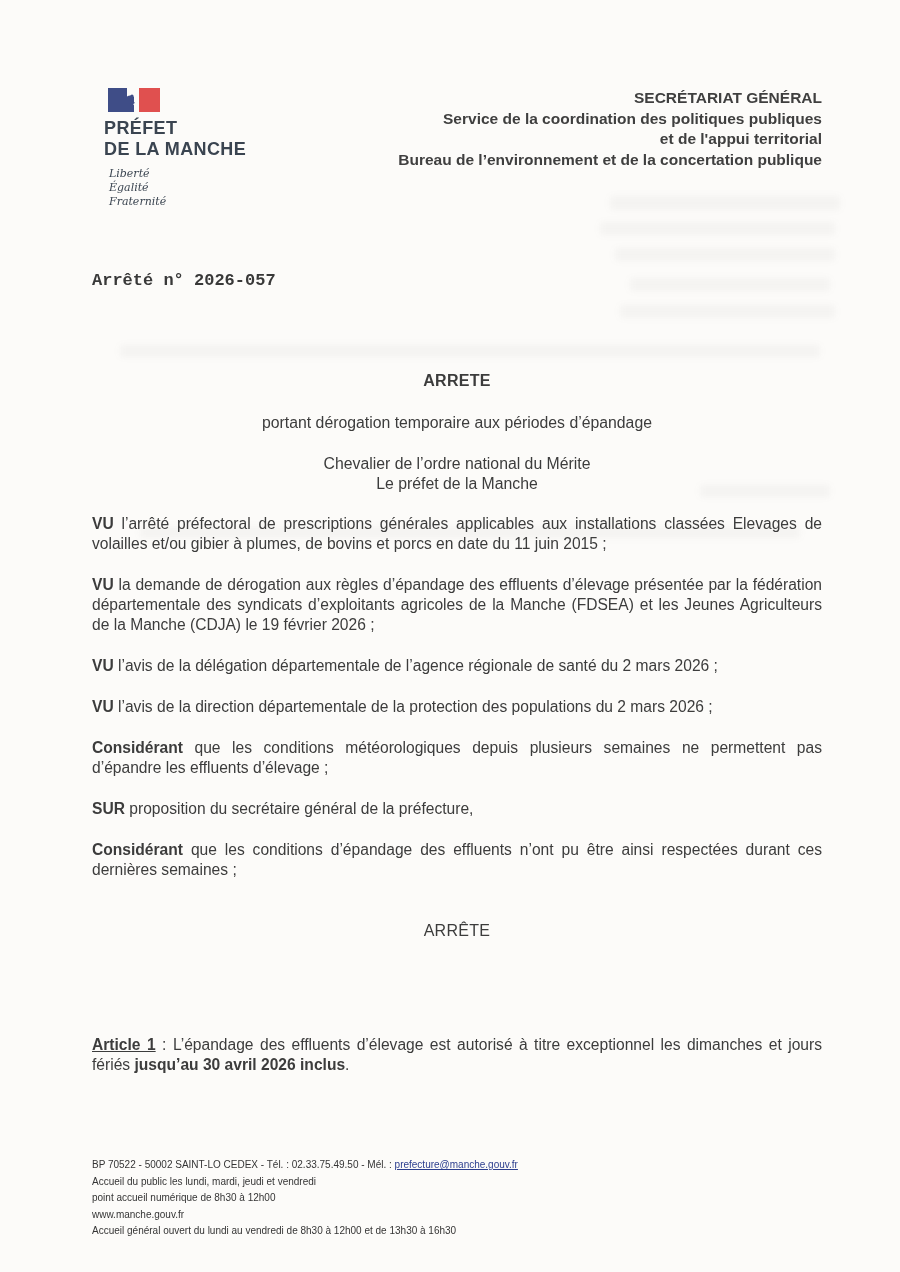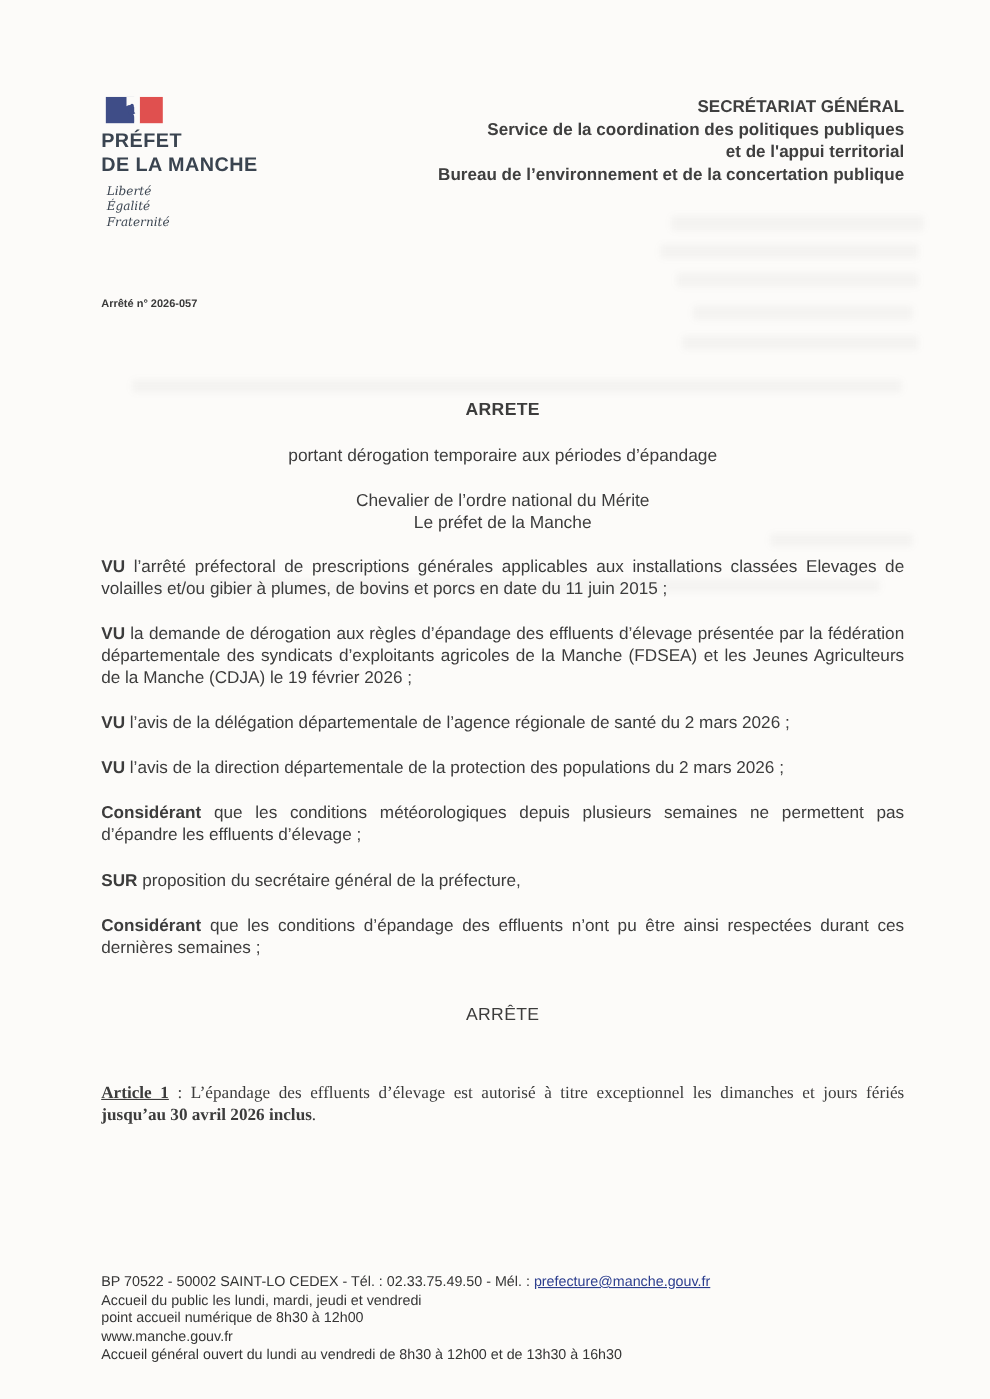--- a/index.html
+++ b/index.html
@@ -11,48 +11,48 @@
     -webkit-font-smoothing:antialiased;
   }
   .page{position:relative;width:100%;height:100%;}
   
   .ghost{position:absolute;background:rgba(90,95,100,0.05);filter:blur(3px);border-radius:3px;}
 
   .content{position:absolute;left:92px;right:78px;top:0;}
 
   
   .header-row{display:flex;align-items:flex-start;margin-top:84px;}
-  .logo-block{width:285px;flex:0 0 auto;}
+  .logo-block{width:285px;flex:0 0 auto;margin-left:12px;}
   .flag{display:block;margin:4px 0 4px 4px;}
   .logo-title{font-size:18px;font-weight:bold;color:#3a4450;letter-spacing:.4px;line-height:21px;}
   .motto{margin-top:7px;margin-left:5px;font-family:"DejaVu Serif", serif;font-style:italic;font-size:11px;line-height:14px;color:#3a4450;}
   .service-block{flex:1;text-align:right;font-weight:bold;font-size:15.5px;line-height:20.5px;color:#3f3f3f;padding-top:4px;}
 
   
-  .reference{margin-top:62px;font-size:10px;font-weight:bold;color:#393939;}
+  .reference{margin-top:62px;font-size:17px;font-weight:bold;color:#393939;font-family:Liberation Mono, monospace;}
 
   
   .title-main{margin-top:82px;text-align:center;font-size:16px;font-weight:bold;letter-spacing:.3px;}
   .title-sub{margin-top:24px;text-align:center;font-size:15.8px;font-weight:normal;}
   .authority{margin-top:22px;text-align:center;font-size:15.8px;line-height:20px;}
 
   
   .recitals{margin-top:20px;}
   .para{font-size:15.6px;line-height:20px;margin:0 0 21px 0;}
   .para.justify{text-align:justify;}
   .lead{font-weight:bold;}
 
   .decree-heading{margin-top:42px;text-align:center;font-size:16px;font-weight:normal;letter-spacing:.3px;}
 
-  .article{margin-top:52px;font-size:15.6px;line-height:20px;text-align:justify;font-family:Liberation Serif, serif;}
+  .article{margin-top:95px;font-size:15.6px;line-height:20px;text-align:justify;}
   .article .lead{font-weight:bold;text-decoration:underline;}
   .article .bold{font-weight:bold;}
 
   
-  .footer{position:absolute;left:92px;right:70px;top:1157px;font-size:13px;line-height:16.6px;color:#353535;}
+  .footer{position:absolute;left:92px;right:70px;top:1157px;font-size:10px;line-height:16.6px;color:#353535;}
   .footer a{color:#2c3e8e;text-decoration:underline;}
 </style>
 </head>
 <body>
 
 <div class="page">
 
   <div class="ghost" style="left:610px;top:196px;width:230px;height:14px;"></div>
   <div class="ghost" style="left:600px;top:222px;width:235px;height:13px;"></div>
   <div class="ghost" style="left:615px;top:248px;width:220px;height:13px;"></div>

